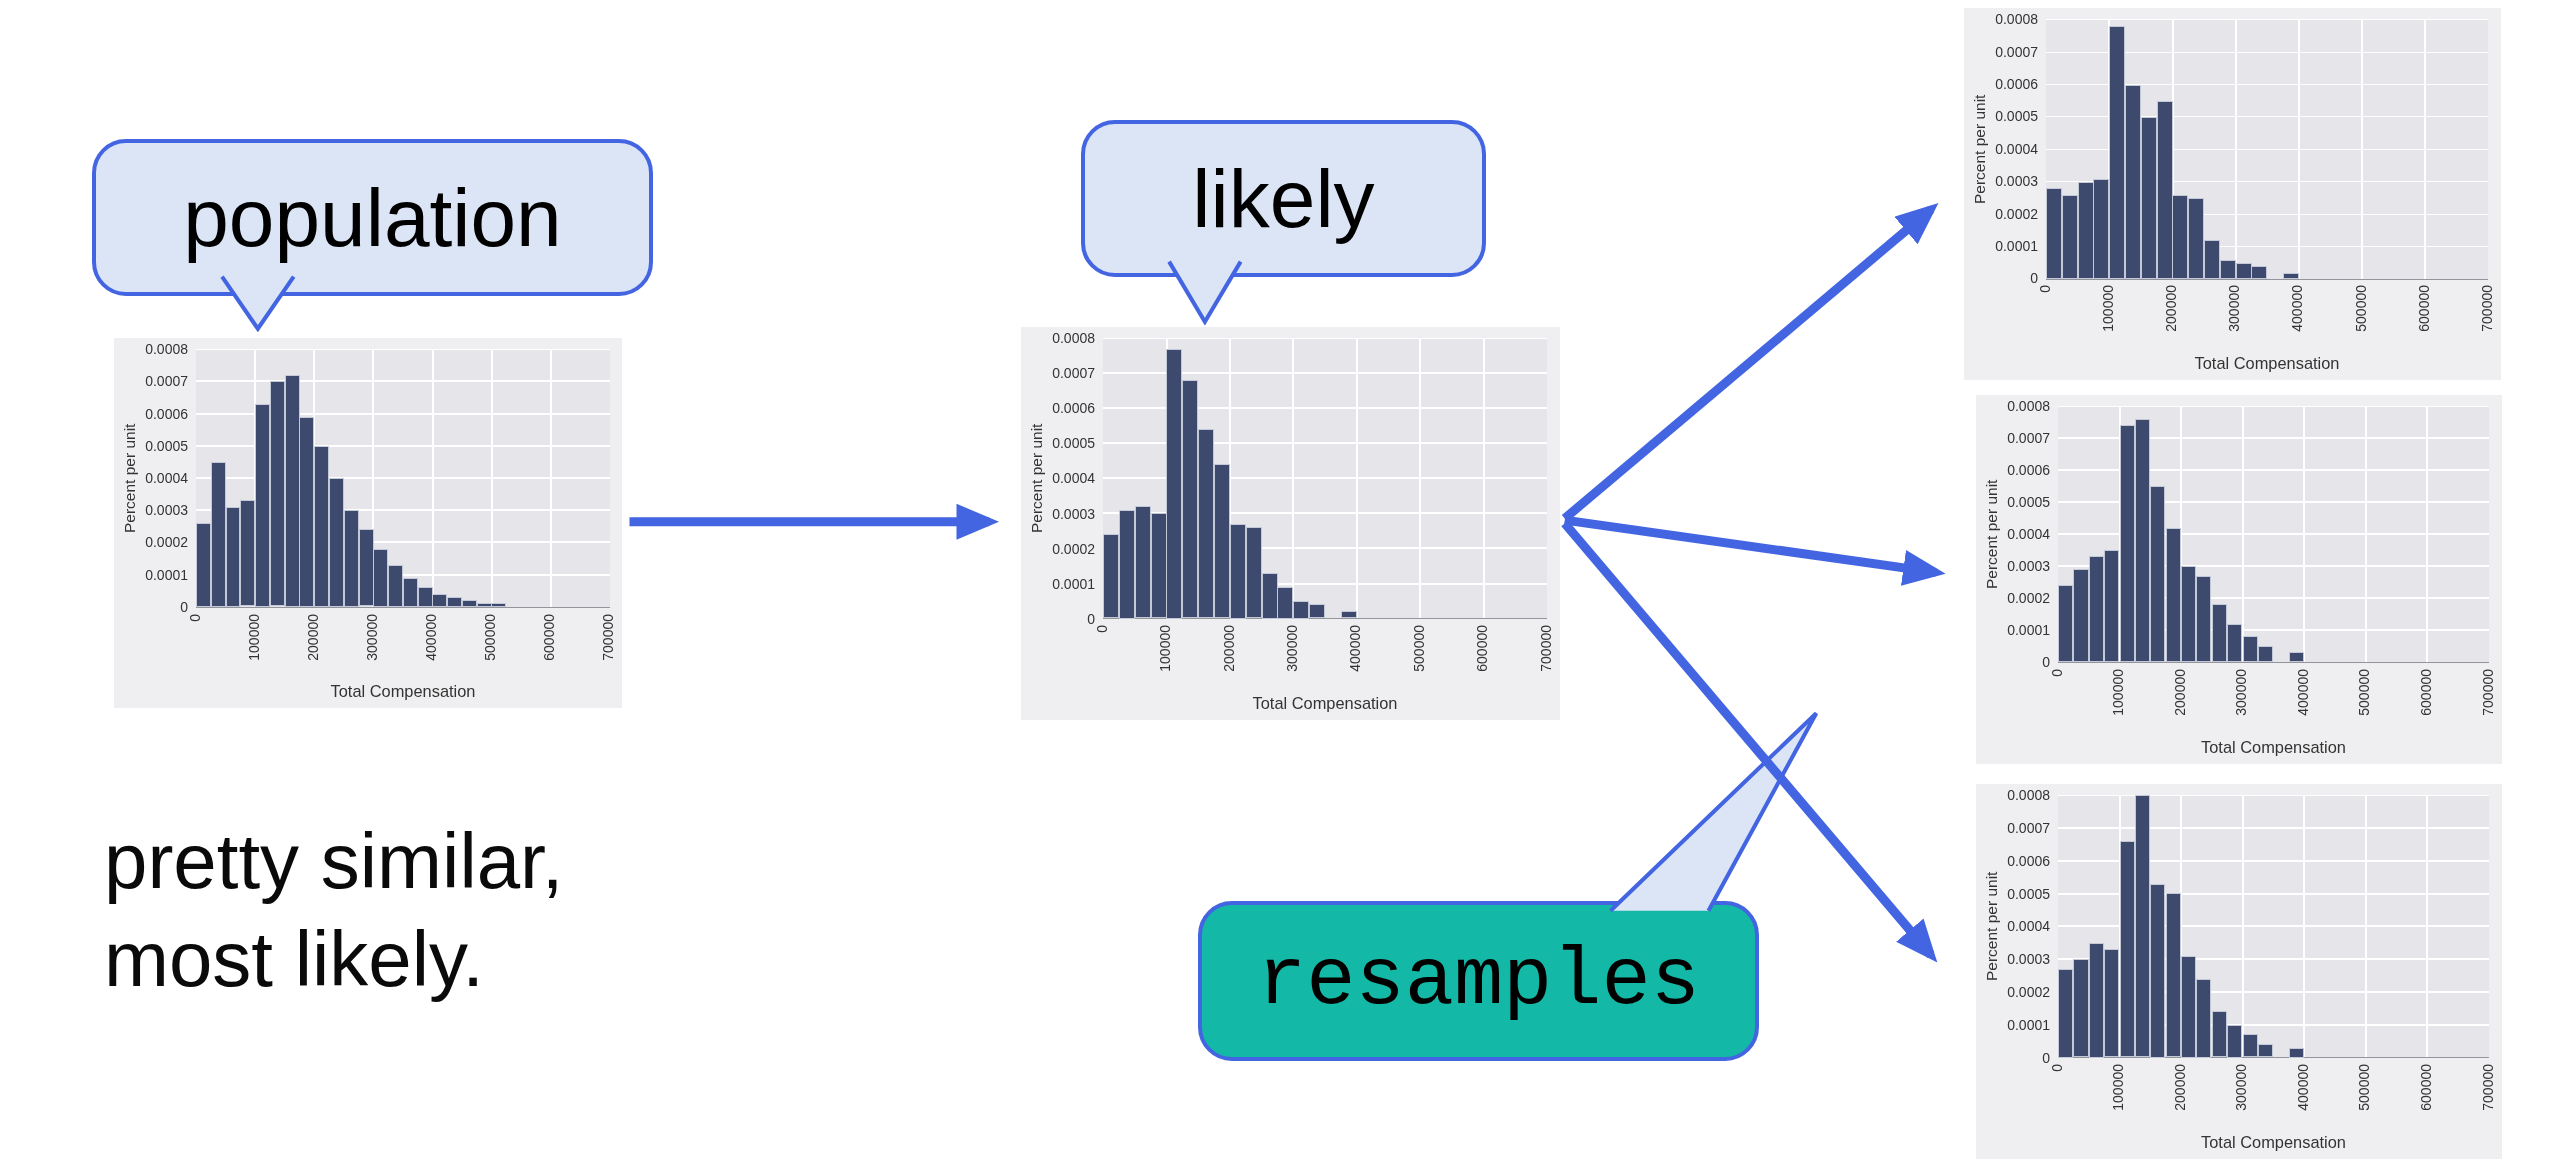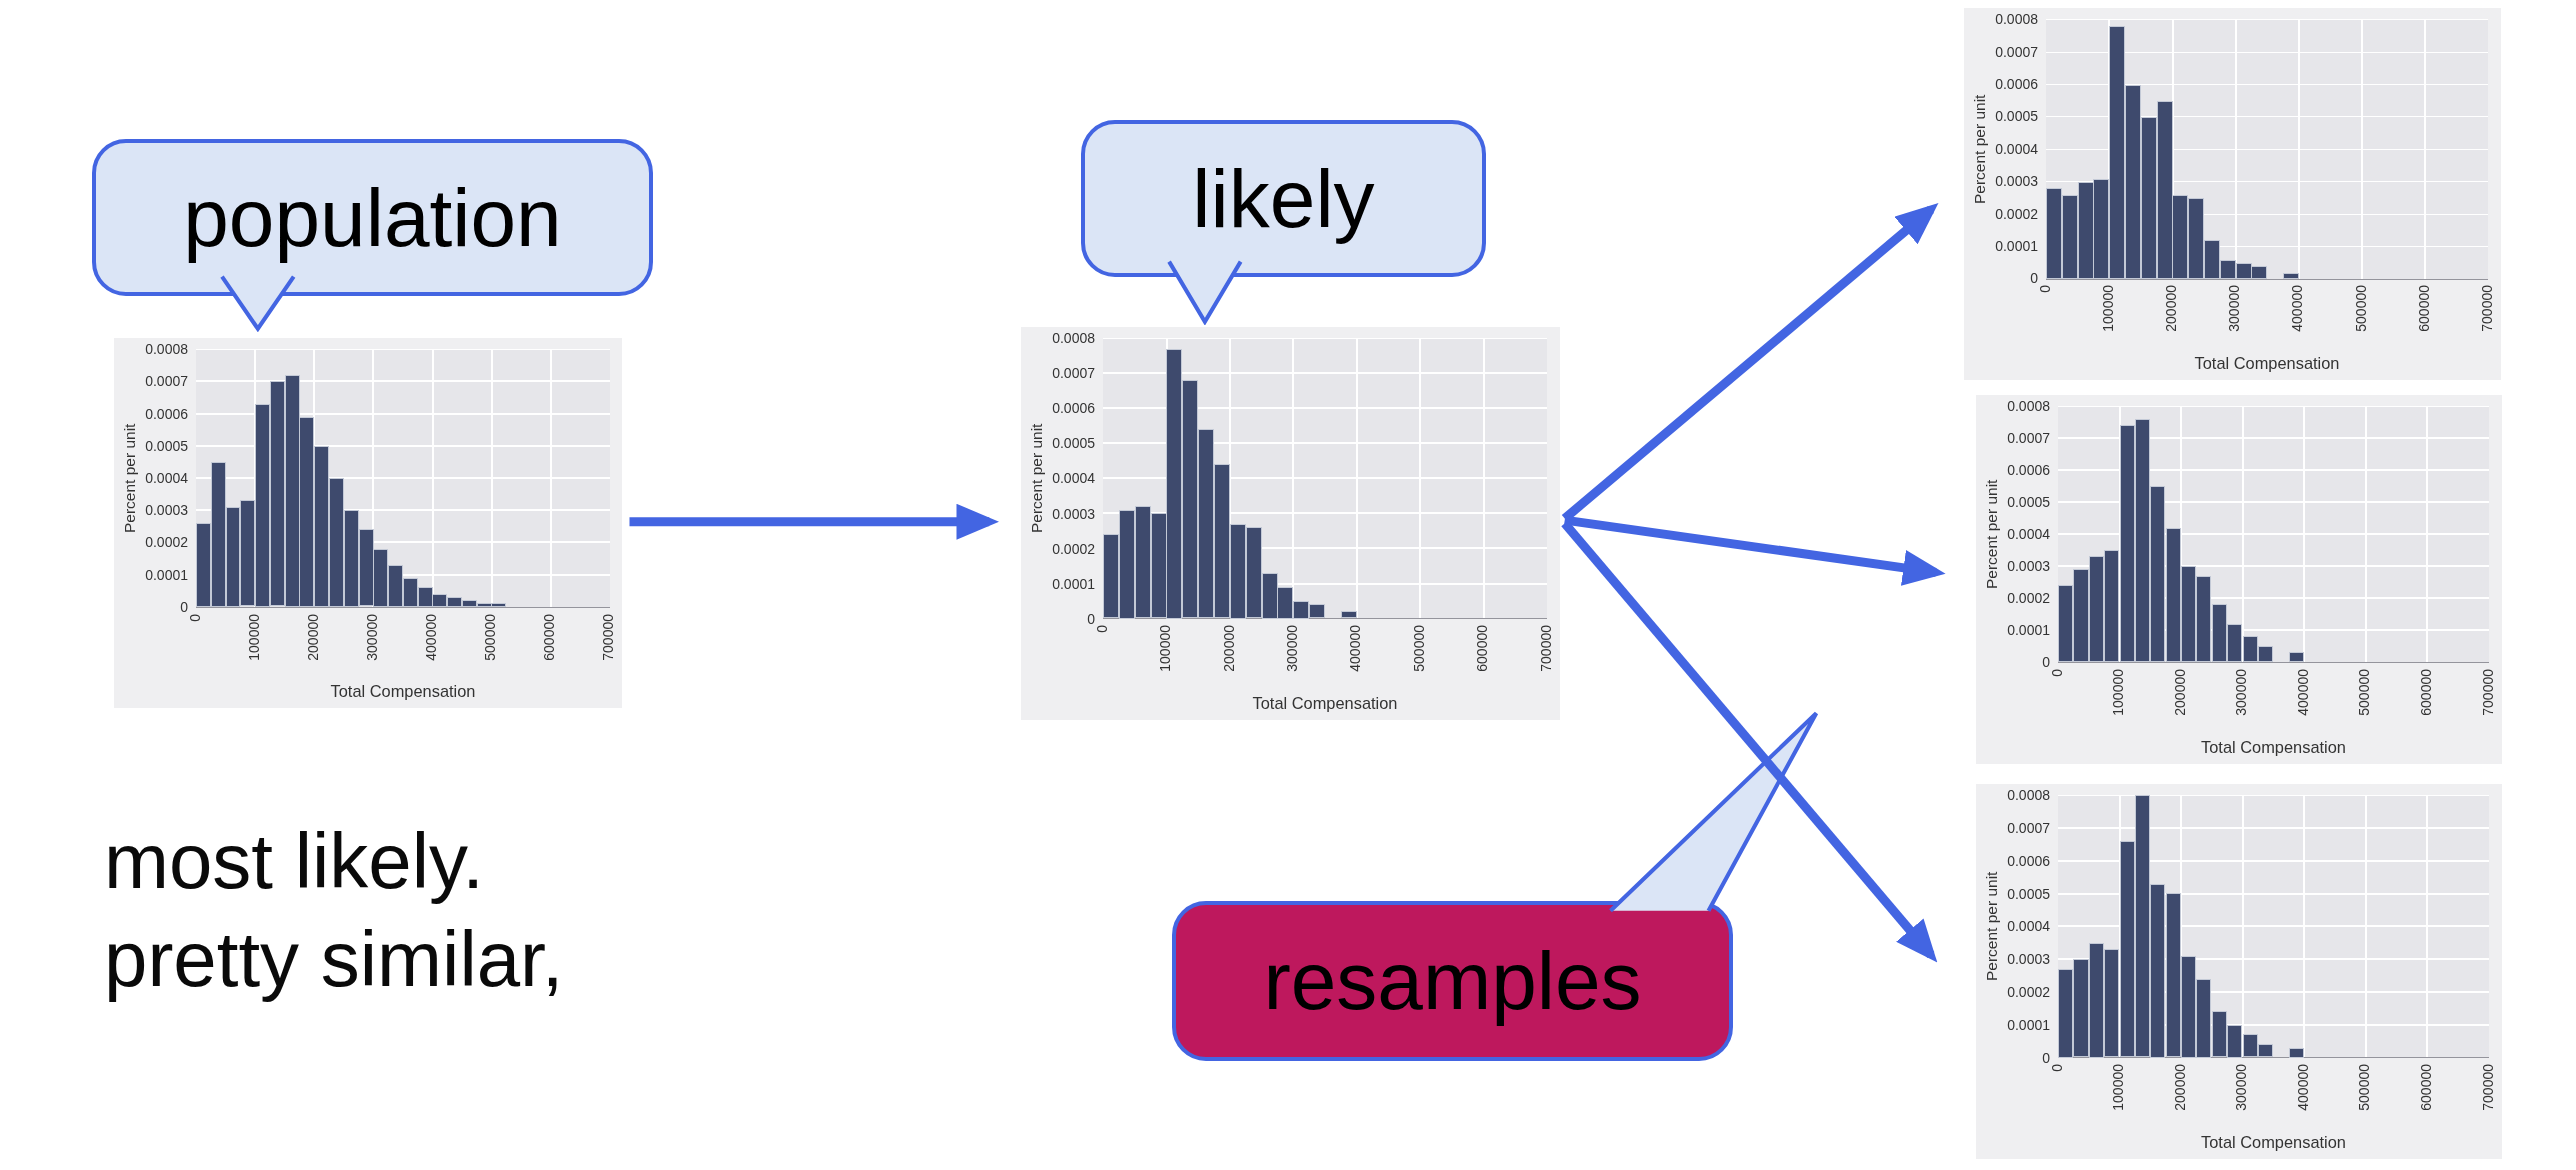--- a/index.html
+++ b/index.html
@@ -37,21 +37,21 @@
   <path class="tailpath" d="M6,2 L50,66 L94,2" stroke-width="5" fill="#dbe5f6" stroke="#4365e2"></path>
 </svg>
 
 <div class="callout" style="left: 1081px; top: 120px; width: 397px; height: 149px; background: rgb(219, 229, 246); border-color: rgb(67, 101, 226);">
   <span>likely</span>
 </div>
 <svg class="tail" style="left:1164px;top:260px;" width="98" height="65" viewBox="0 0 120 80">
   <path class="tailpath" d="M6,2 L50,76 L94,2" stroke-width="5" fill="#dbe5f6" stroke="#4365e2"></path>
 </svg>
 
-<div class="callout" style="left: 1172px; top: 901px; width: 553px; height: 152px; background: #be185d; border-color: rgb(67, 101, 226);">
+<div class="callout" style="left: 1198px; top: 901px; width: 553px; height: 152px; background: #14b8a6; border-color: rgb(67, 101, 226); font-family: Liberation Mono, monospace;">
   <span>resamples</span>
 </div>
 <svg class="tail" style="left:1586px;top:705px;" width="245" height="209" viewBox="0 0 300 256">
   <path class="tailpath" d="M30,252 L282,10 L150,252" stroke-width="5" fill="#dbe5f6" stroke="#4365e2"></path>
 </svg>
 
 <div class="chart" style="left: 114px; top: 338px; width: 508px; height: 370px; background: rgb(239, 239, 241);">
     <div class="plot" style="left: 82px; top: 11.4px; width: 414px; height: 258px; background: rgb(230, 230, 234);">
       <div class="gridv" style="left: 58px; top: 0px; width: 1.6px; height: 258px;"></div>
       <div class="gridv" style="left: 117px; top: 0px; width: 1.6px; height: 258px;"></div>
@@ -312,22 +312,22 @@
     <div class="xtick" style="left: 257px; top: 280px;">300000</div>
     <div class="xtick" style="left: 319px; top: 280px;">400000</div>
     <div class="xtick" style="left: 380px; top: 280px;">500000</div>
     <div class="xtick" style="left: 442px; top: 280px;">600000</div>
     <div class="xtick" style="left: 504px; top: 280px;">700000</div>
     <div class="ylabel" style="left: 6.5px; top: 11.4px; height: 262px;">Percent per unit</div>
     <div class="xlabel" style="left: 82px; top: 349px; width: 431px;">Total Compensation</div>
   </div>
 
 <div class="note">
+  <div>pretty similar,</div>
   <div>most likely.</div>
-  <div>pretty similar,</div>
 </div>
 
 <svg class="overlay" width="2576" height="1171" viewBox="0 0 3151 1432">
   <defs>
     <marker id="ah" markerUnits="userSpaceOnUse" viewBox="0 0 52 44" markerWidth="52" markerHeight="44" refX="40" refY="22" orient="auto">
       <path class="ahead" d="M0,0 L52,22 L0,44 z" fill="#4365e2"></path>
     </marker>
   </defs>
   <line class="arrow" x1="770" y1="638" x2="1210" y2="638" marker-end="url(#ah)" stroke="#4365e2"></line>
   <line class="arrow" x1="1914" y1="634" x2="2362" y2="256" marker-end="url(#ah)" stroke="#4365e2"></line>

